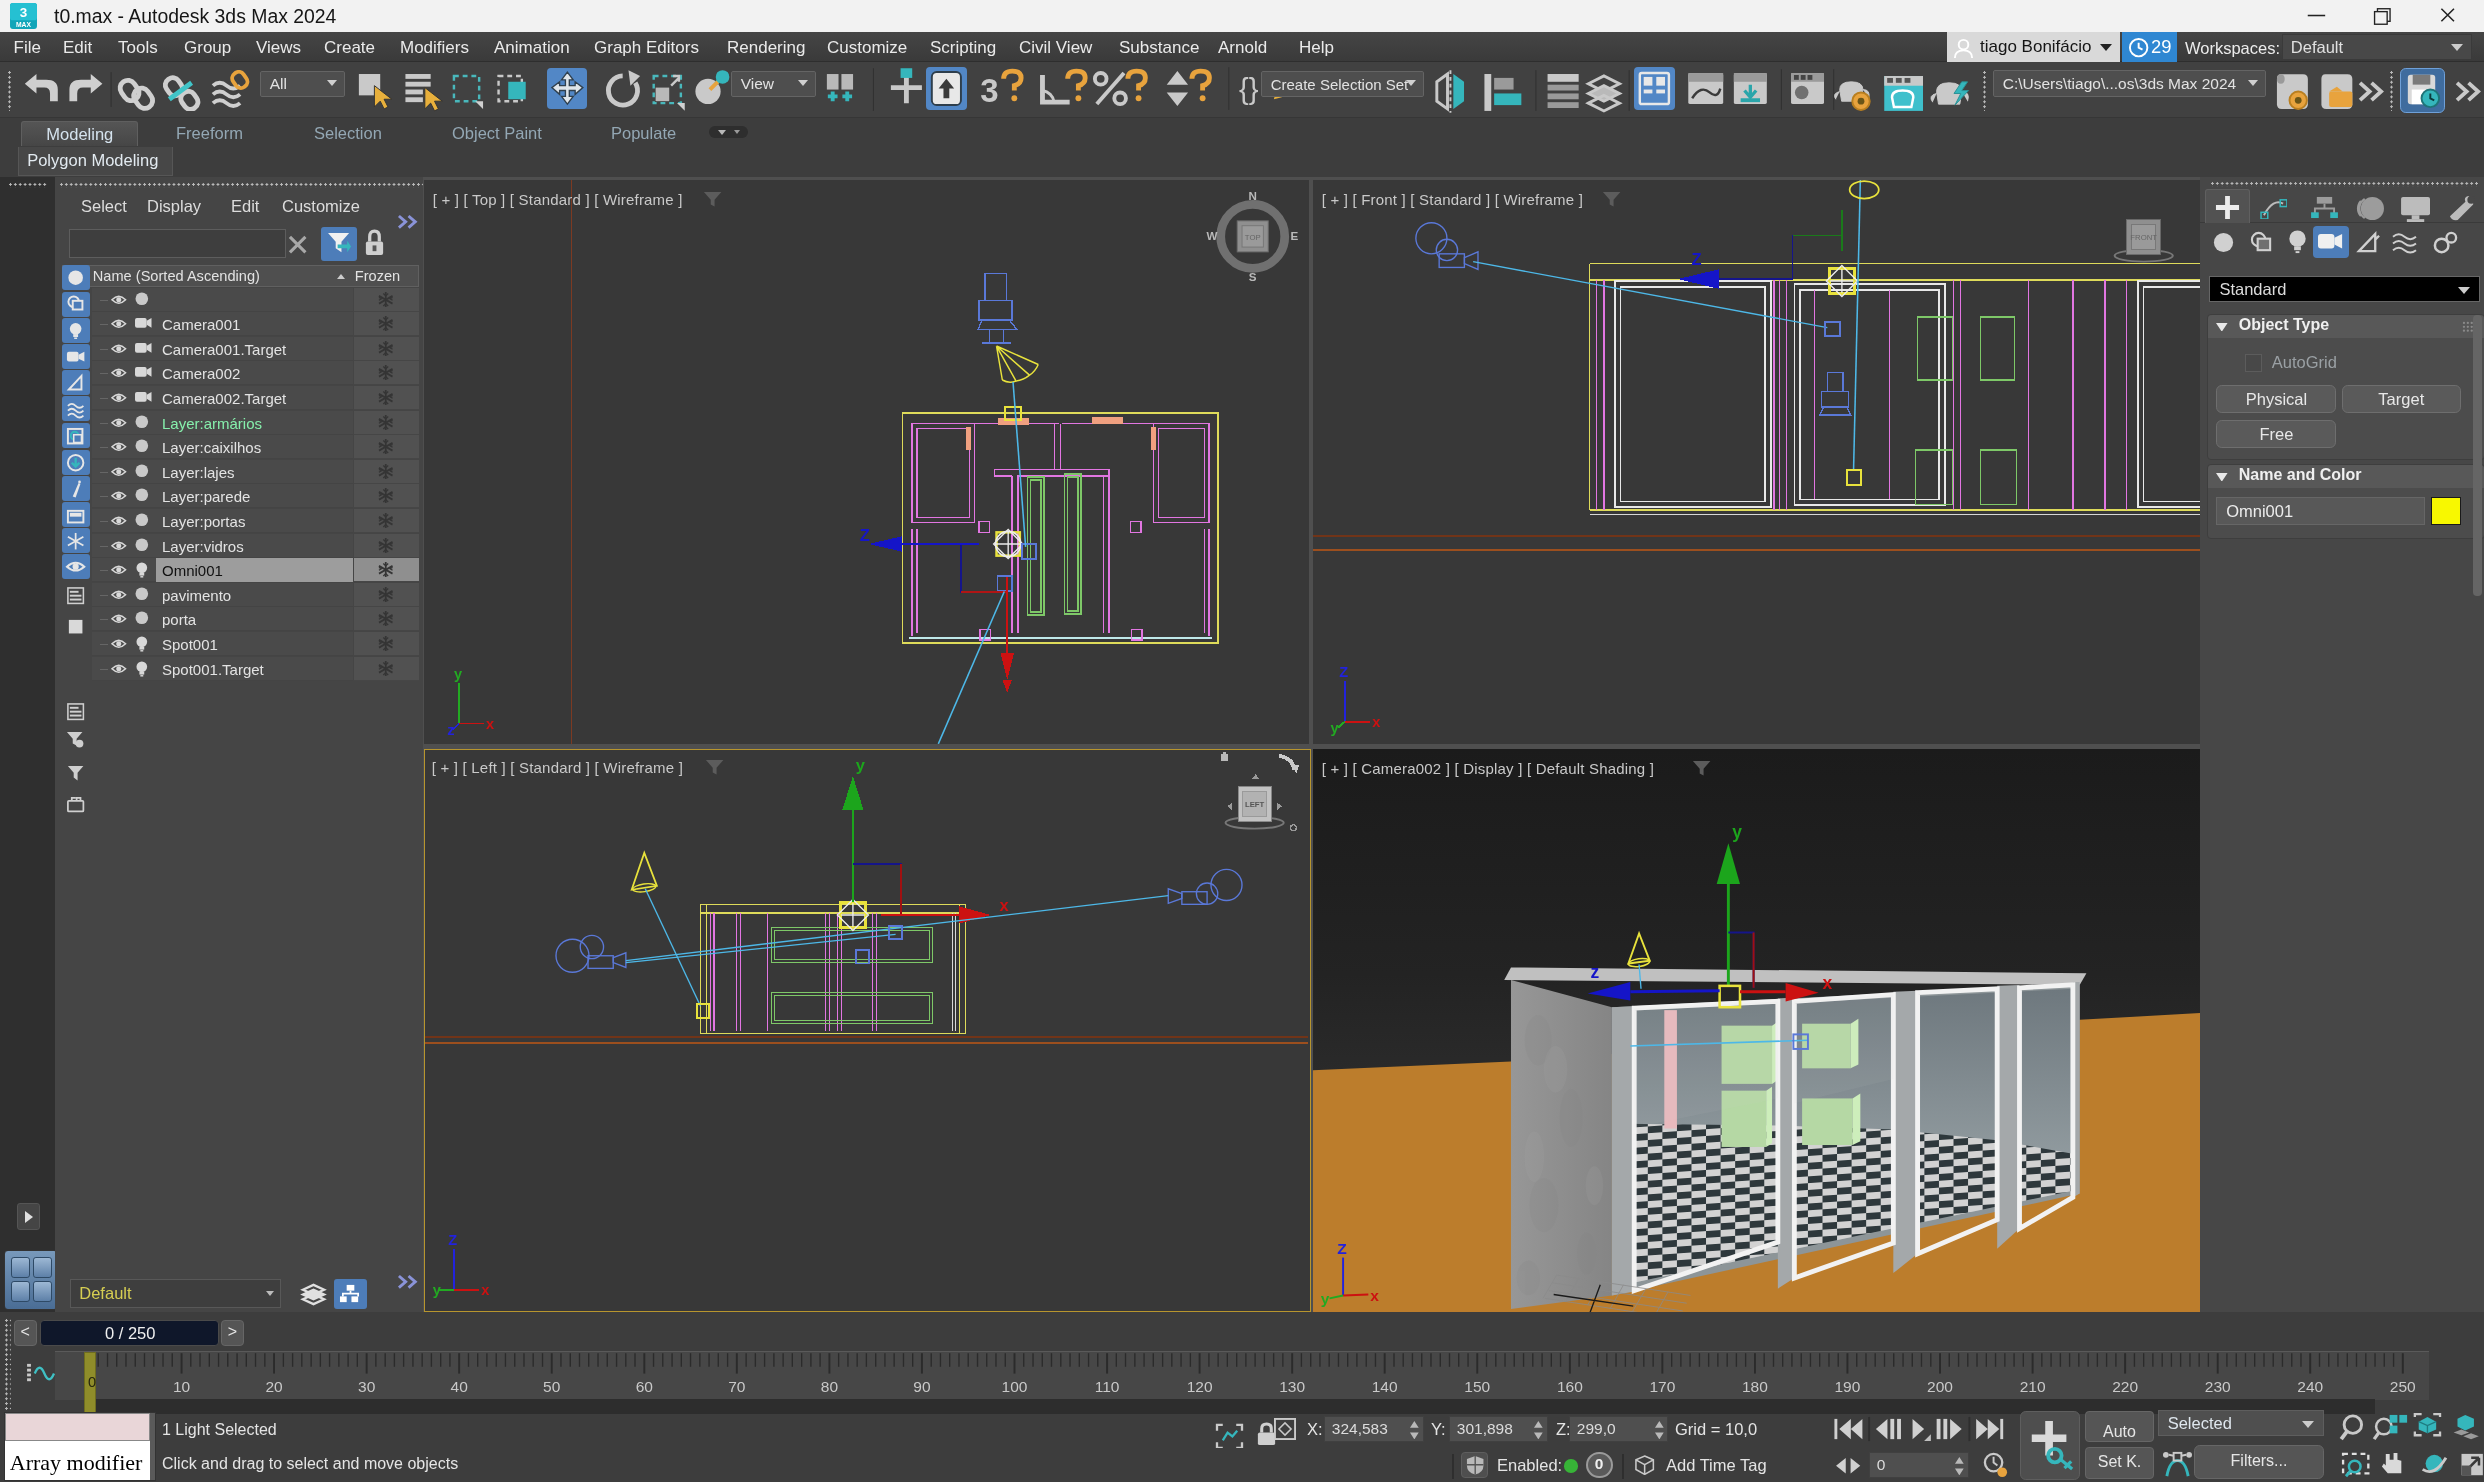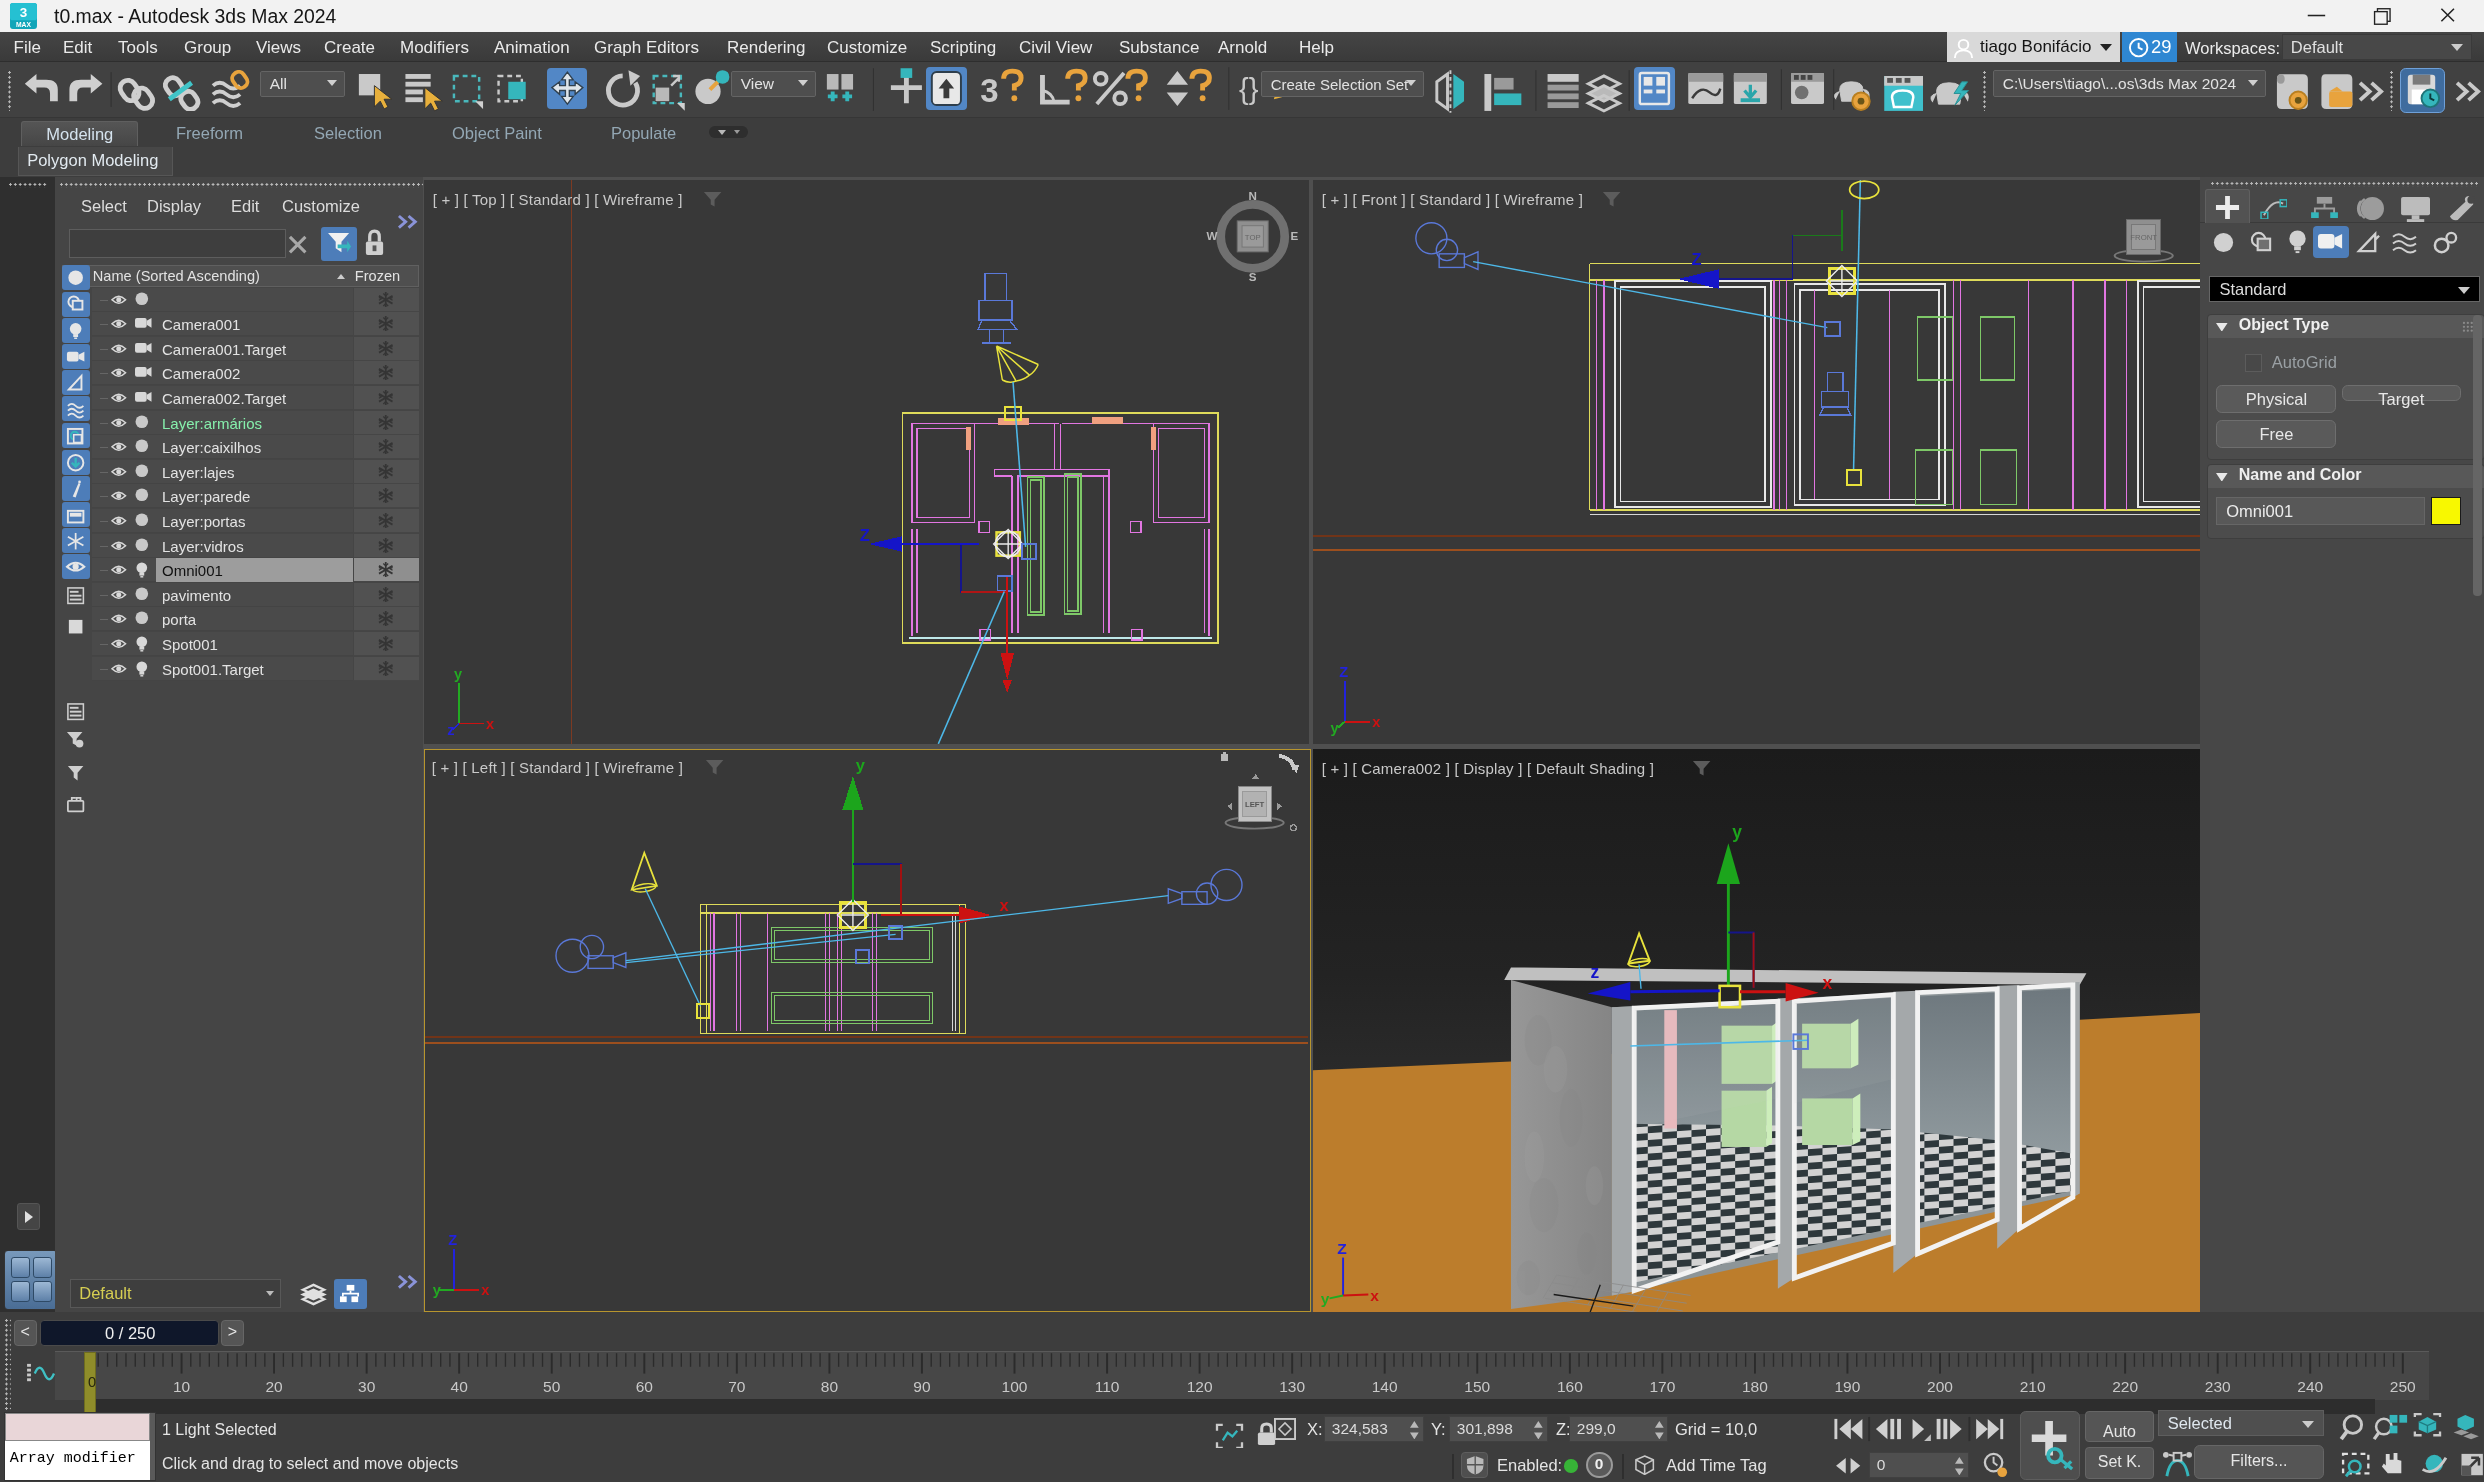--- a/index.html
+++ b/index.html
@@ -894,21 +894,21 @@
                 <circle cx="10" cy="6" r="1.2"></circle>
                 <circle cx="2" cy="10" r="1.2"></circle>
                 <circle cx="6" cy="10" r="1.2"></circle>
                 <circle cx="10" cy="10" r="1.2"></circle>
               </g>
       </svg>
     </div>
     <div class="abs" style="left:37px;top:39px;width:17.5px;height:17.5px;background:#484848;border:1px solid #5c5c5c"></div>
     <div class="abs" style="left:64px;top:38px;font-size:16.5px;color:#9aa0a4">AutoGrid</div>
     <div class="cbtn" style="left:8.7px;top:70px;width:120px;height:28px;padding-top:3.9px">Physical</div>
-    <div class="cbtn" style="left:134px;top:70px;width:119px;height:16px;padding-top:3.9px">Target</div>
+    <div class="cbtn" style="left:134px;top:70px;width:119px;height:28px;padding-top:3.9px">Target</div>
     <div class="cbtn" style="left:8.7px;top:105px;width:120px;height:28px;padding-top:3.9px">Free</div>
   </div>
   <div class="rollout" style="top:287px;height:75px">
     <div class="rollhead">
       <svg class="abs" style="left:8.7px;top:7.8px" width="11.6" height="8.7" viewBox="0 0 12 9">
               <path d="M0 0 L12 0 L6 9 Z" fill="#e8e8e8"></path>
             </svg>
       <div class="abs" style="left:31px;top:1px">Name and Color</div>
     </div>
     <div class="abs" style="left:8.7px;top:32px;width:209px;height:28px;background:#585858;border:1px solid #666">
@@ -1623,21 +1623,21 @@
 
   <div class="abs" style="left:85px;top:87px;width:2290px;height:14.6px;background:#2d2d2d"></div>
 
   <div class="abs" style="left:84px;top:40px;width:11.6px;height:62px;background:#8f8d2a;border:1px solid #6e6c20">
     <div class="abs" style="left:2.9px;top:21.3px;font-size:14.6px;color:#26260e">0</div>
   </div>
 
   <div class="abs" style="left:3.9px;top:100px;width:152px;height:69px;background:#5a5a5a;border:1px solid #333"></div>
   <div class="abs" style="left:4.9px;top:101px;width:145px;height:28px;background:#e9d6d8;border:1px solid #888"></div>
   <div class="abs" style="left:4.9px;top:129px;width:145px;height:39px;background:#ffffff">
-    <div class="abs" style="left:4.9px;top:8.7px;font-family:Liberation Mono, monospace;font-size:15px;color:#000;white-space:nowrap">Array modifier</div>
+    <div class="abs" style="left:4.9px;top:8.7px;font-family:Liberation Serif, serif;font-size:22px;color:#000;white-space:nowrap">Array modifier</div>
   </div>
   <div class="statxt" style="left:162px;top:109px;font-size:16px">1 Light Selected</div>
   <div class="statxt" style="left:162px;top:143px;font-size:16px">Click and drag to select and move objects</div>
   <svg class="abs" style="left:1215px;top:111px" width="29" height="25" viewBox="0 0 30 26">
     <path d="M2 8 L2 2 L8 2 M22 2 L28 2 L28 8 M28 20 L28 26 L22 26 M8 26 L2 26 L2 20" fill="none" stroke="#c9c9c9" stroke-width="2.4"></path>
     <path d="M8 18 L13 10 L18 14 L23 8" fill="none" stroke="#35b6bc" stroke-width="2.4"></path>
   </svg>
   <svg class="abs" style="left:1255px;top:109px" width="23" height="27" viewBox="0 0 24 28">
     <rect x="3" y="12" width="18" height="13" rx="2" fill="#cfcfcf"></rect>
     <path d="M7 12 L7 8 Q7 3 12 3 Q17 3 17 8 L17 12" fill="none" stroke="#cfcfcf" stroke-width="3.2"></path>

